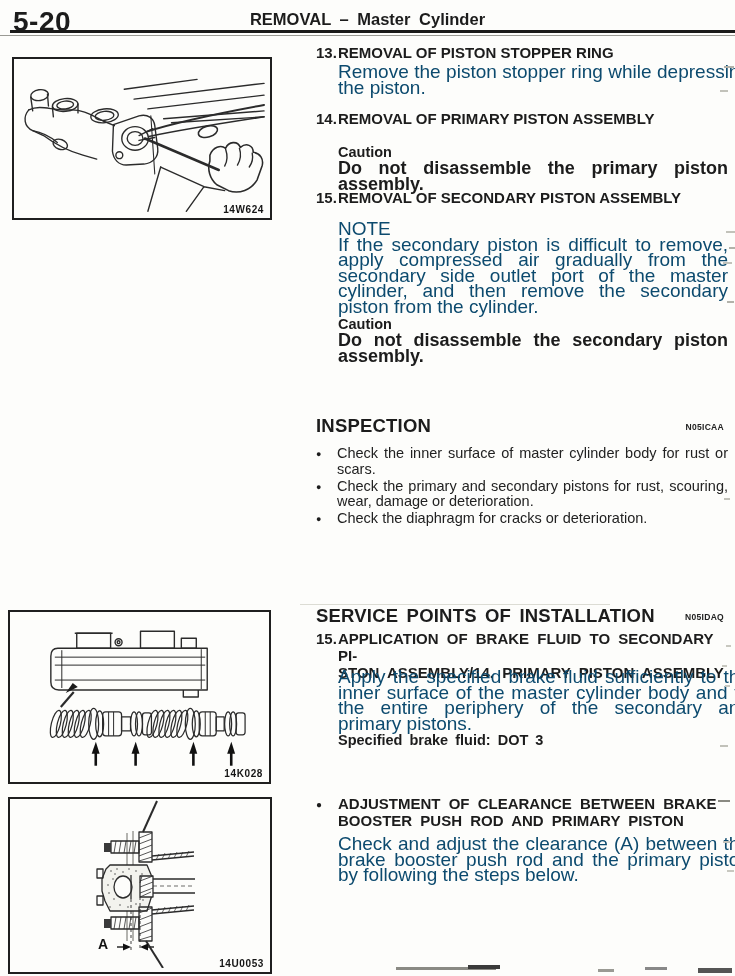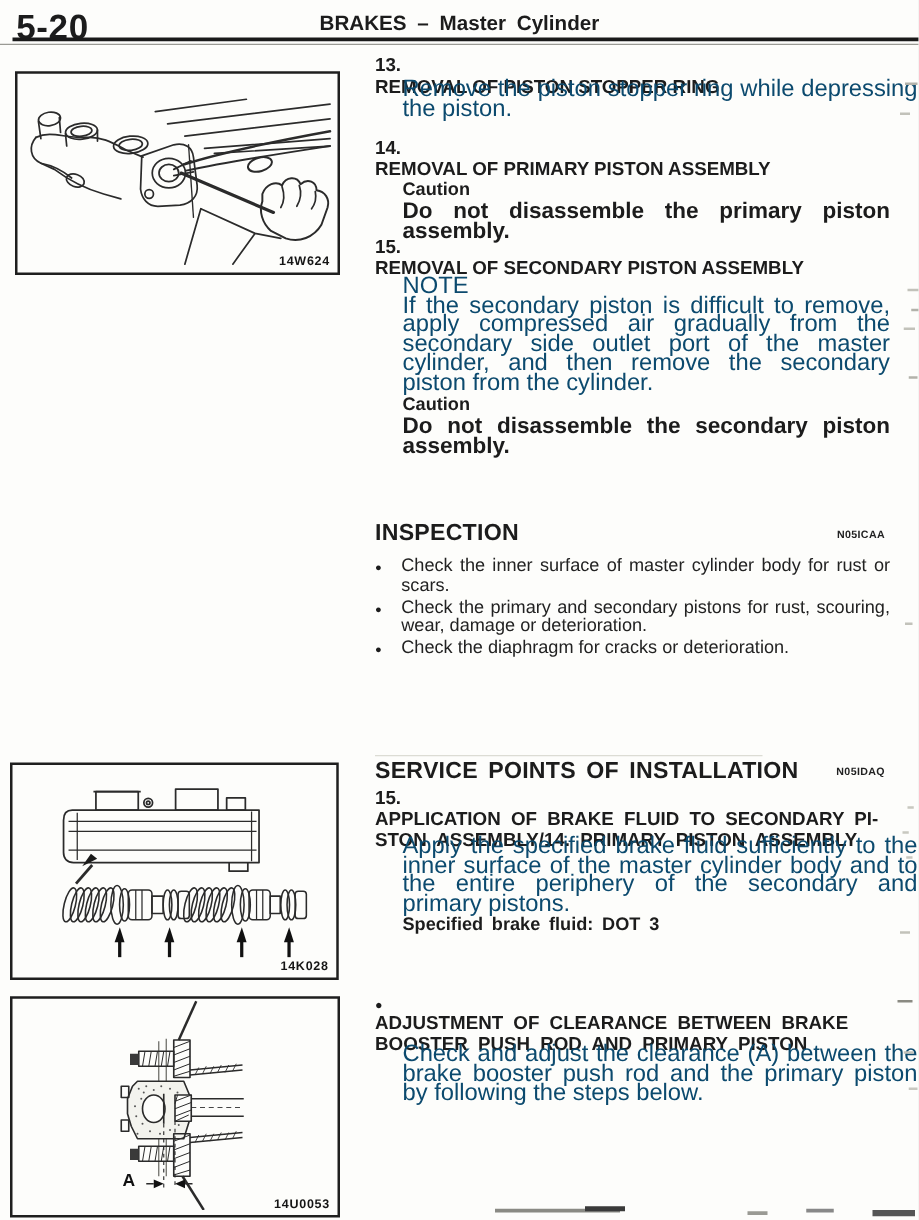--- a/index.html
+++ b/index.html
@@ -19,21 +19,21 @@
   .rule-thin{left:0; top:35px; width:735px; height:1px; background:#9a9a94;}
 
   
   .figbox{border:2px solid #1f1f1f; background:#fdfdfb;}
   .figcode{position:absolute; right:6px; bottom:3px; font-size:10px; font-weight:bold; letter-spacing:.6px; color:#151515;}
   .dimA{position:absolute; font-size:14px; font-weight:bold; color:#111;}
   svg{display:block;}
 
   
   .rcol{left:300px; top:0; width:412px; height:976px;}
-  .blk{position:absolute; left:0; width:412px;flex-direction:column;}
+  .blk{position:absolute; left:16px; width:412px;}
   .step{display:flex;}
   .step .num{width:22px; flex:none; font-size:15px; font-weight:bold;}
   .step .ttl{flex:1; font-size:15px; font-weight:bold; line-height:17px; white-space:pre-line;}
   .body-txt{padding-left:22px; font-size:19px; line-height:15.6px; text-align:justify; color:#0c4a6e;}
   .sublabel{padding-left:22px; font-size:14.5px; font-weight:bold; line-height:16px;}
   .subbold{padding-left:22px; font-size:18px; font-weight:bold; line-height:16px; text-align:justify;}
   .sec-title{font-size:18.5px; font-weight:bold; letter-spacing:.2px; word-spacing:3px;}
   .sec-code{position:absolute; right:4px; font-size:8.5px; font-weight:bold; color:#222; letter-spacing:.3px;}
   .insp-item{display:flex; margin-bottom:1px;}
   .insp-item .blt{width:21px; flex:none; font-size:9px; line-height:15.8px; padding-top:1px;}
@@ -43,21 +43,21 @@
 
   
   .mark{position:absolute; background:#b2b2aa;}
 </style>
 </head>
 <body>
 
 <div id="page">
 
   <div class="abs page-num">5-20</div>
-  <div class="abs head-title">BRAKES – Master Cylinder</div>
+  <div class="abs head-title">REMOVAL – Master Cylinder</div>
   <div class="abs rule-thick"></div>
   <div class="abs rule-thin"></div>
 
   <div class="abs figbox" style="left:12px; top:57px; width:256px; height:159px;">
     <svg viewBox="0 0 256 156" width="252" height="155">
       <g stroke="#2b2b2b" fill="none" stroke-width="1.4" stroke-linecap="round" stroke-linejoin="round">
         <g>
           <path d="M112 30 L186 20"></path>
           <path d="M122 40 L254 24"></path>
           <path d="M136 50 L254 36"></path>

